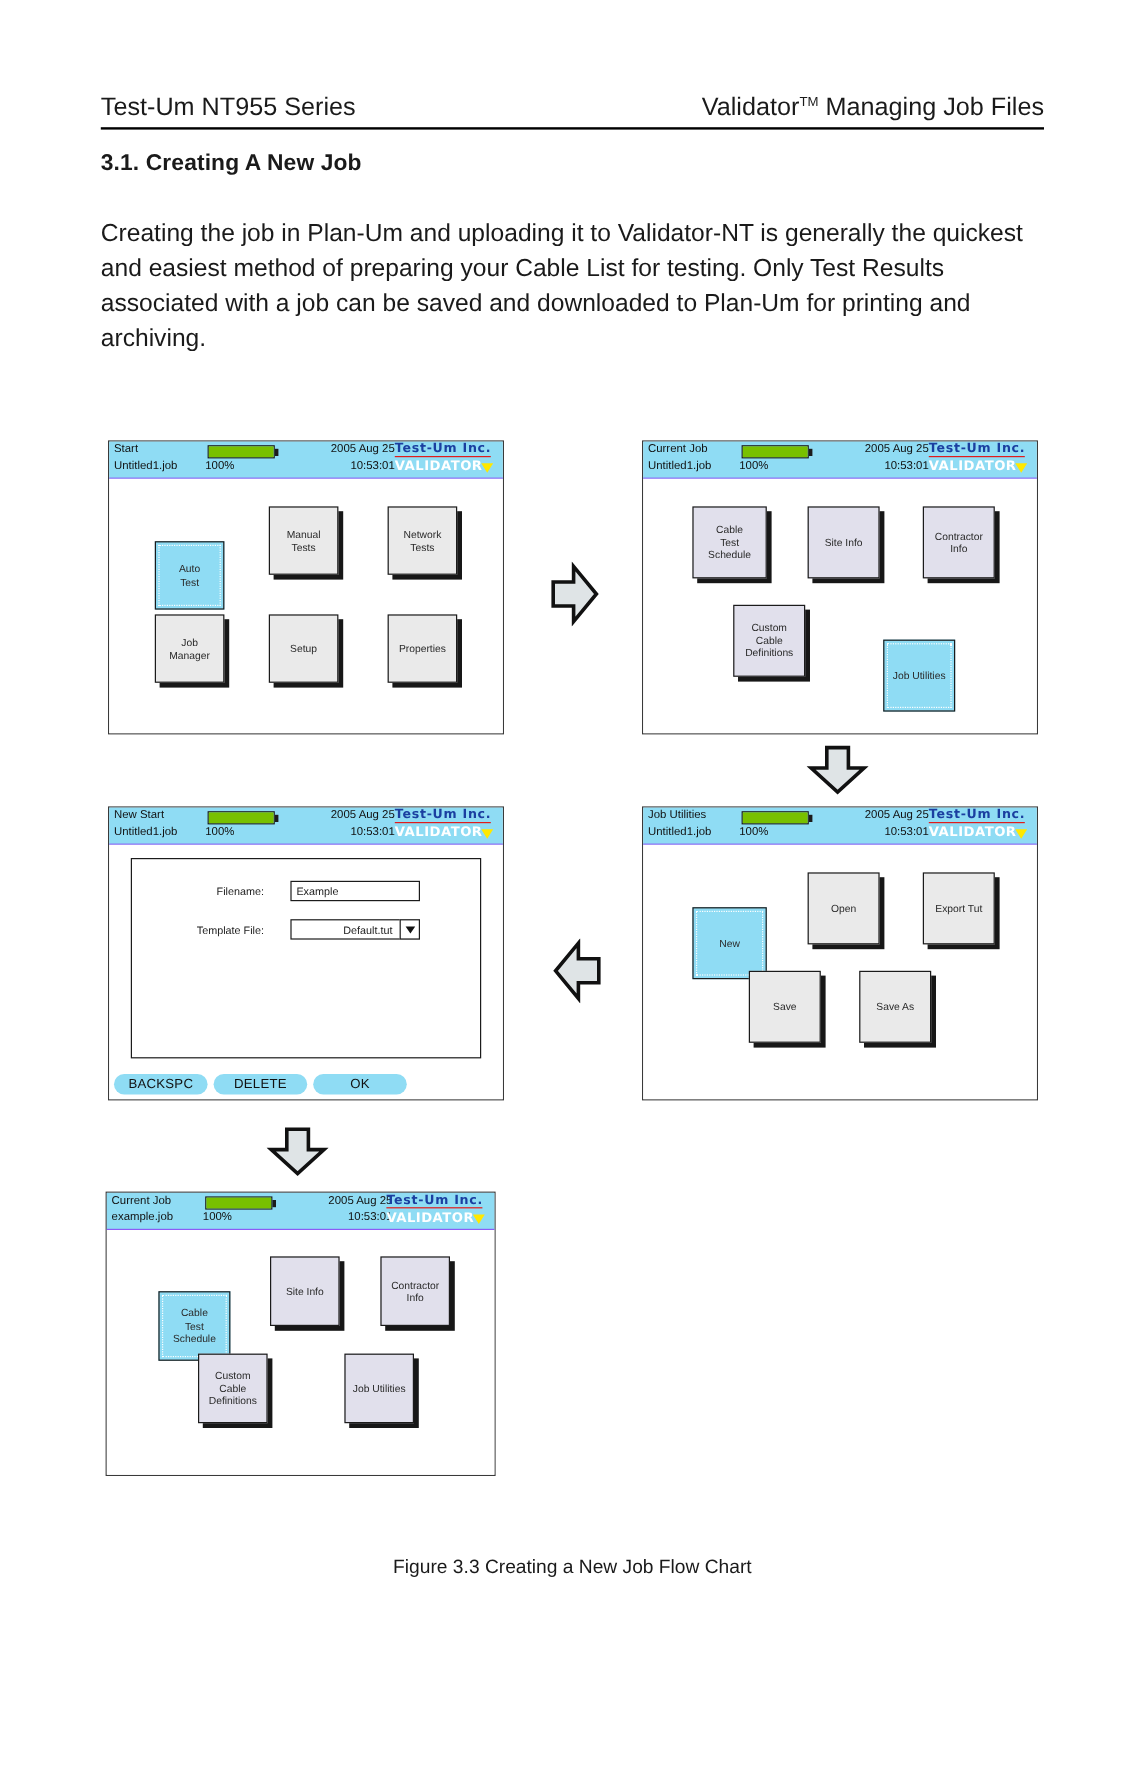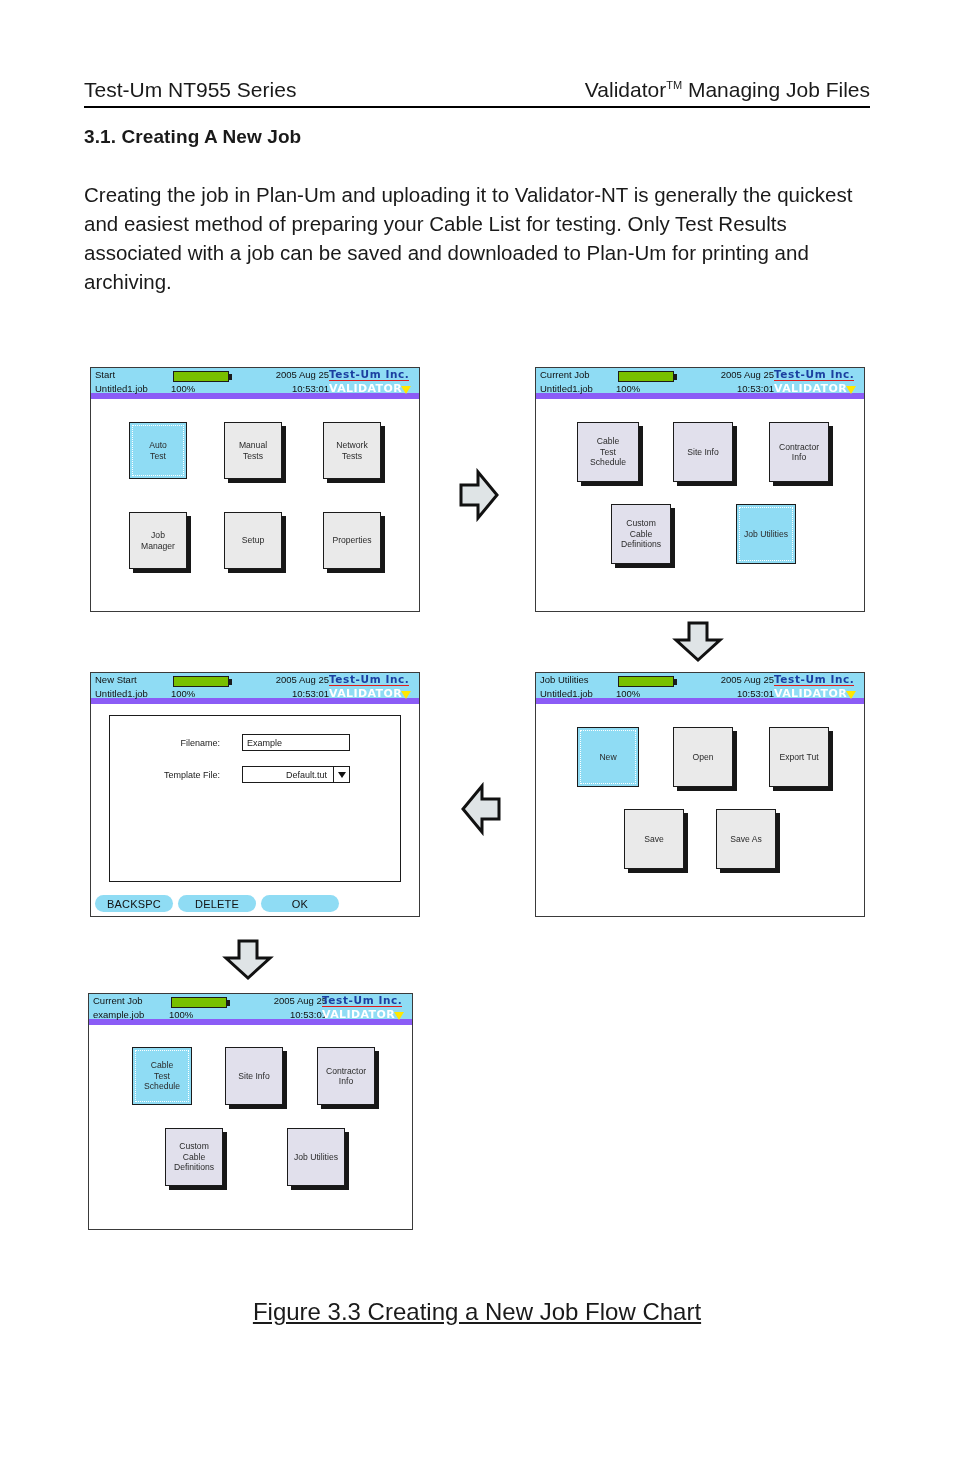--- a/index.html
+++ b/index.html
@@ -30,21 +30,21 @@
     font-size:20.5px;line-height:29px;
   }
 
   
   .screen{
     position:absolute;background:#ffffff;border:1px solid #3a3a3a;
     box-sizing:border-box;
   }
   .screen .hdr{
     position:relative;height:31px;background:#8fdcf4;
-    border-bottom:6px solid #8b5cf6;box-sizing:border-box;
+    border-bottom:1px solid #8b5cf6;box-sizing:border-box;
     font-size:9.5px;color:#111;
   }
   .hdr .t-left{position:absolute;left:4px;top:1px;}
   .hdr .t-file{position:absolute;left:4px;top:15px;}
   .hdr .t-date{position:absolute;left:150px;top:1px;width:88px;text-align:right;}
   .hdr .t-time{position:absolute;left:150px;top:15px;width:88px;text-align:right;}
   .hdr .t-pct{position:absolute;left:80px;top:15px;}
 
   .battery{
     position:absolute;left:82px;top:3px;width:56px;height:11px;
@@ -80,21 +80,21 @@
     position:absolute;box-sizing:border-box;
     border:1.5px solid #1b1b1b;
     display:flex;align-items:center;justify-content:center;text-align:center;
     font-size:8.6px;line-height:10.5px;color:#2a2a2a;
     box-shadow:4px 4px 0 0 #171717;
   }
   .tile.gray{background:#eaeaea;}
   .tile.lav{background:#e1e0ec;}
   .tile.sel{
     background:#8fdcf4;box-shadow:none;
-    border:1.5px solid #1b1b1b;outline:1px dotted #ffffff;outline-offset:-4px;
+    border:1.5px solid #1b1b1b;outline:1px dotted #ffffff;outline-offset:-4px;margin-top:29px;
   }
 
   
   .formbox{
     position:absolute;left:18px;top:11px;right:18px;bottom:34px;
     border:1px solid #1b1b1b;background:#fff;box-sizing:border-box;
   }
   .frow{position:absolute;display:flex;align-items:center;}
   .flabel{font-size:9px;color:#1a1a1a;width:100px;text-align:right;}
   .finput{
@@ -125,21 +125,21 @@
     background:#8fdcf4;border-radius:9px;height:17px;
     display:flex;align-items:center;justify-content:center;
     font-size:11px;color:#111;letter-spacing:.2px;
   }
 
   
   .arrow{position:absolute;}
   .arrow svg{display:block;}
 
   .caption{
-    position:absolute;left:0;right:0;top:1298px;text-align:center;font-size:24px;text-decoration:underline;
+    position:absolute;left:0;right:0;top:1298px;text-align:center;font-size:16px;
   }
   .pageno{
     position:absolute;left:0;right:0;top:1398px;text-align:center;font-size:20px;
   }
 </style>
 </head>
 <body>
 
 <div class="page">
 

